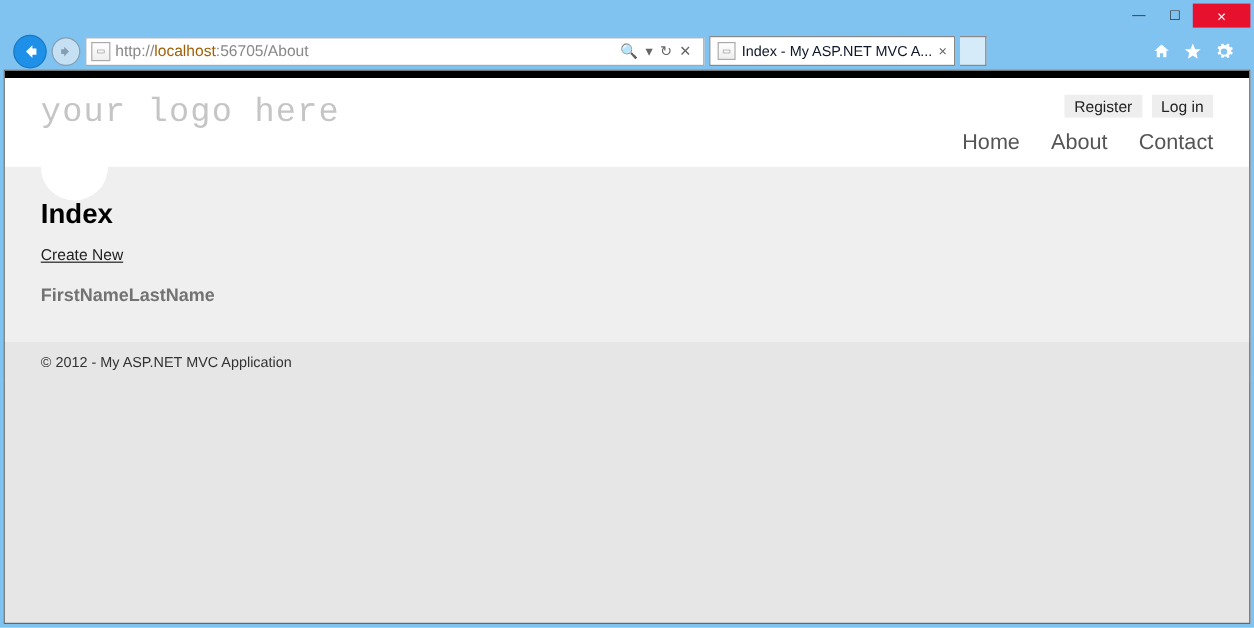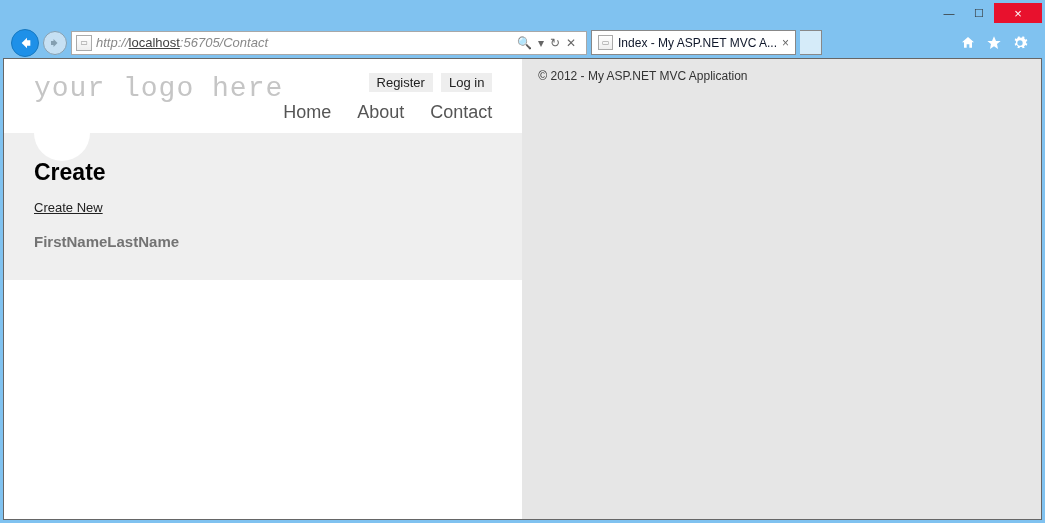--- a/index.html
+++ b/index.html
@@ -78,22 +78,22 @@
     }
     .addr-icon {
       width: 16px; height: 16px;
       border: 1px solid #aaa;
       margin-right: 4px;
       background: linear-gradient(#fff,#eee);
       display:flex;align-items:center;justify-content:center;
       font-size:8px;color:#888;
     }
     .addr-text { flex: 1; overflow:hidden; white-space:nowrap; }
-    .addr-text .host { color: #404040; text-decoration: underline; }
-    .addr-text .rest { color: #888; font-style: italic; }
+    .addr-text .host { color: #a16207; }
+    .addr-text .rest { color: #888; }
     .addr-tools {
       display: flex; align-items: center; gap: 6px;
       padding: 0 6px;
       color: #555;
     }
     .addr-tools span { font-size: 12px; color:#666; }
     .tab {
       height: 25px;
       min-width: 200px;
       background: #fff;
@@ -122,21 +122,21 @@
     .ie-icons {
       display: flex; gap: 10px; padding-right: 8px;
       color: #fff;
     }
     .ie-icons svg { width:16px; height:16px; fill:#fff; }
     .content-area {
       flex: 1;
       background: #e6e6e6;
       border: 1px solid #666;
       display: flex;
-      flex-direction: row;
+      flex-direction: column;
       overflow: hidden;
     }
     .black-strip {
       height: 6px;
       background: #000;
     }
     .page {
       background: #fff;
       display: flex;
       flex-direction: column;
@@ -200,21 +200,21 @@
       text-decoration: underline;
       margin-bottom: 18px;
     }
     .table-header {
       font-size: 15px;
       font-weight: 700;
       color: #737373;
     }
     .footer {
       background: #e6e6e6;
-      padding: 10px 16px;
+      padding: 10px 30px;
       font-size: 12px;
       color: #333;
     }
   </style>
 </head>
 <body>
 
 <div class="window">
 
   <div class="titlebar">
@@ -232,21 +232,21 @@
         </svg>
     </div>
     <div class="nav-fwd">
       <svg viewBox="0 0 24 24">
           <path d="M9 4l8 8-8 8v-4H4v-8h5z"></path>
         </svg>
     </div>
     <div class="addr-bar">
       <div class="addr-icon">▭</div>
       <div class="addr-text">
-        <span class="rest">http://</span><span class="host">localhost</span><span class="rest">:56705</span><span class="rest">/Contact</span>
+        <span class="rest">http://</span><span class="host">localhost</span><span class="rest">:56705</span><span class="rest">/About</span>
       </div>
       <div class="addr-tools">
         <span>🔍</span>
         <span>▾</span>
         <span>↻</span>
         <span>✕</span>
       </div>
     </div>
     <div class="tab">
       <div class="tab-icon">▭</div>
@@ -282,21 +282,21 @@
           <div class="nav-links">
             <a href="#">Home</a>
             <a href="#">About</a>
             <a href="#">Contact</a>
           </div>
         </div>
       </div>
 
       <div class="page-body">
         <div class="circle-deco"></div>
-        <h1>Create</h1>
+        <h1>Index</h1>
         <a href="#" class="create-link">Create New</a>
         <div class="table-header">
           <span>FirstName</span><span>LastName</span>
         </div>
       </div>
     </div>
 
     <div class="footer">
       <span>© 2012 - My ASP.NET MVC Application</span>
     </div>

